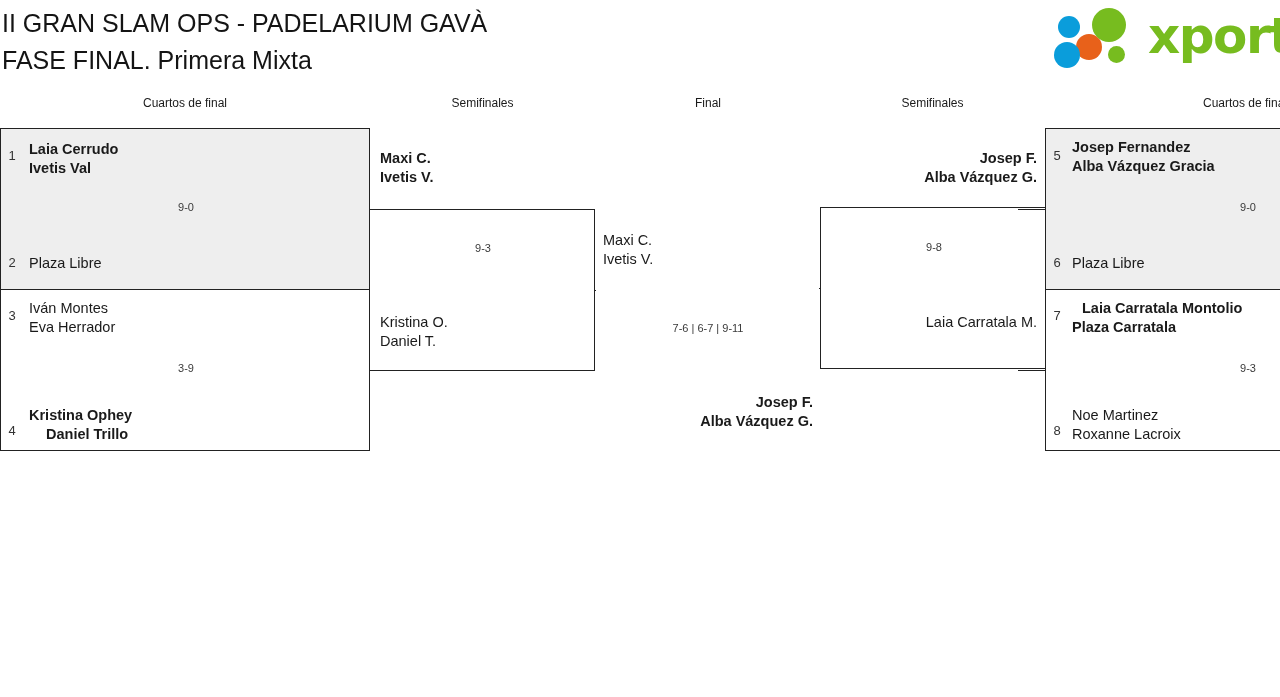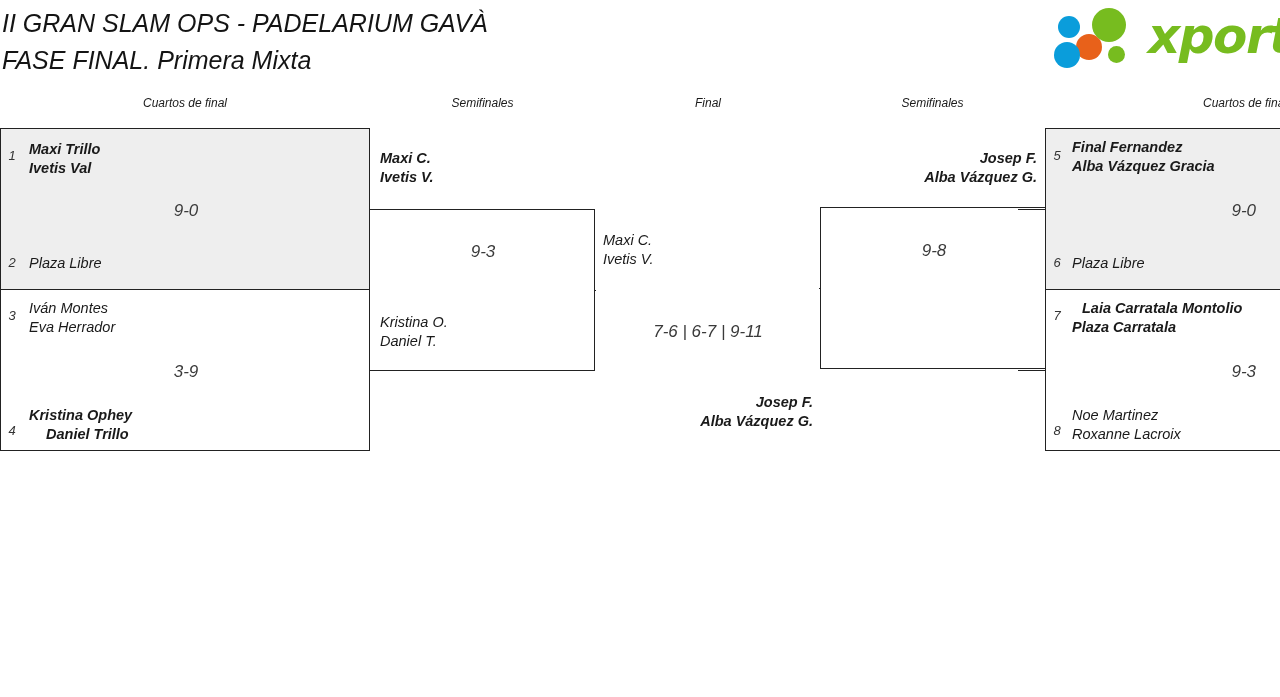--- a/index.html
+++ b/index.html
@@ -4,21 +4,21 @@
 <style>
   * { box-sizing: border-box; }
   html, body {
     margin: 0; padding: 0;
     width: 1280px; height: 697px;
     background: #ffffff;
     font-family: "Liberation Sans", "DejaVu Sans", sans-serif;
     color: #1a1a1a;
     overflow: hidden;
   }
-  #root { position: relative; width: 1280px; height: 697px; font-style: italic; }
+  #root { position: relative; width: 1280px; height: 697px; }
 
   
   .title-block {
     position: absolute; left: 0; top: 0;
     width: 760px;
     font-size: 25px;
     line-height: 37px;
     font-weight: 400;
     color: #141414;
     letter-spacing: 0px;
@@ -74,21 +74,21 @@
     line-height: 19px;
     color: #1a1a1a;
     white-space: nowrap;
   }
   .team.win { font-weight: 700; }
   .team.left { text-align: left; }
   .team.right { text-align: right; }
 
   .score {
     position: absolute;
-    font-size: 17px;
+    font-size: 11px;
     color: #3a3a3a;
     white-space: nowrap;
   }
   .score.center { text-align: center; }
   .score.right { text-align: right; }
 
   
   .hline { position: absolute; height: 1px; background: #222222; }
 </style>
 </head>
@@ -113,21 +113,21 @@
   </div>
 
   <div class="round-head" style="left:40px;  width:290px;">Cuartos de final</div>
   <div class="round-head" style="left:370px; width:225px;">Semifinales</div>
   <div class="round-head" style="left:596px; width:224px;">Final</div>
   <div class="round-head" style="left:820px; width:225px;">Semifinales</div>
   <div class="round-head" style="left:1100px; width:290px; text-align:center;">Cuartos de final</div>
 
   <div class="match shaded" style="left:0px; top:128px; width:370px; height:162px;">
     <span class="seed" style="left:2px; top:19px;">1</span>
-    <span class="team win left" style="left:28px; top:11px;">Maxi Trillo</span>
+    <span class="team win left" style="left:28px; top:11px;">Laia Cerrudo</span>
     <span class="team win left" style="left:28px; top:30px;text-align:right;">Ivetis Val</span>
     <span class="score center" style="left:0px; top:72px; width:370px;">9-0</span>
     <span class="seed" style="left:2px; top:126px;">2</span>
     <span class="team left" style="left:28px; top:125px;">Plaza Libre</span>
   </div>
 
   <div class="match" style="left:0px; top:289px; width:370px; height:162px;">
     <span class="seed" style="left:2px; top:18px;">3</span>
     <span class="team left" style="left:28px; top:9px;">Iván Montes</span>
     <span class="team left" style="left:28px; top:28px;">Eva Herrador</span>
@@ -160,28 +160,29 @@
     <span class="team win right" style="left:0px; top:0px; width:300px;">Josep F.</span>
     <span class="team win right" style="left:0px; top:19px; width:300px;">Alba Vázquez G.</span>
   </div>
 
   <div class="hline" style="left:819px; top:288px; width:2px;"></div>
 
   <div class="match" style="left:820px; top:207px; width:226px; height:162px;">
     <span class="team win right" style="left:-100px; top:-59px; width:316px;">Josep F.</span>
     <span class="team win right" style="left:-100px; top:-40px; width:316px;">Alba Vázquez G.</span>
     <span class="score center" style="left:0px; top:33px; width:226px;">9-8</span>
+    <span class="team right" style="left:-90px; top:105px; width:306px;">Laia Carratala M.</span>
   </div>
 
   <div class="hline" style="left:1018px; top:209px; width:28px;"></div>
   <div class="hline" style="left:1018px; top:370px; width:28px;"></div>
 
   <div class="match shaded no-right" style="left:1045px; top:128px; width:260px; height:162px;">
     <span class="seed" style="left:2px; top:19px;">5</span>
-    <span class="team win left" style="left:26px; top:9px;">Final Fernandez</span>
+    <span class="team win left" style="left:26px; top:9px;">Josep Fernandez</span>
     <span class="team win left" style="left:26px; top:28px;">Alba Vázquez Gracia</span>
     <span class="score right" style="left:0px; top:72px; width:210px;">9-0</span>
     <span class="seed" style="left:2px; top:126px;">6</span>
     <span class="team left" style="left:26px; top:125px;">Plaza Libre</span>
   </div>
 
   <div class="match no-right" style="left:1045px; top:289px; width:260px; height:162px;">
     <span class="seed" style="left:2px; top:18px;">7</span>
     <span class="team win left" style="left:36px; top:9px;">Laia Carratala Montolio</span>
     <span class="team win left" style="left:26px; top:28px;">Plaza Carratala</span>

